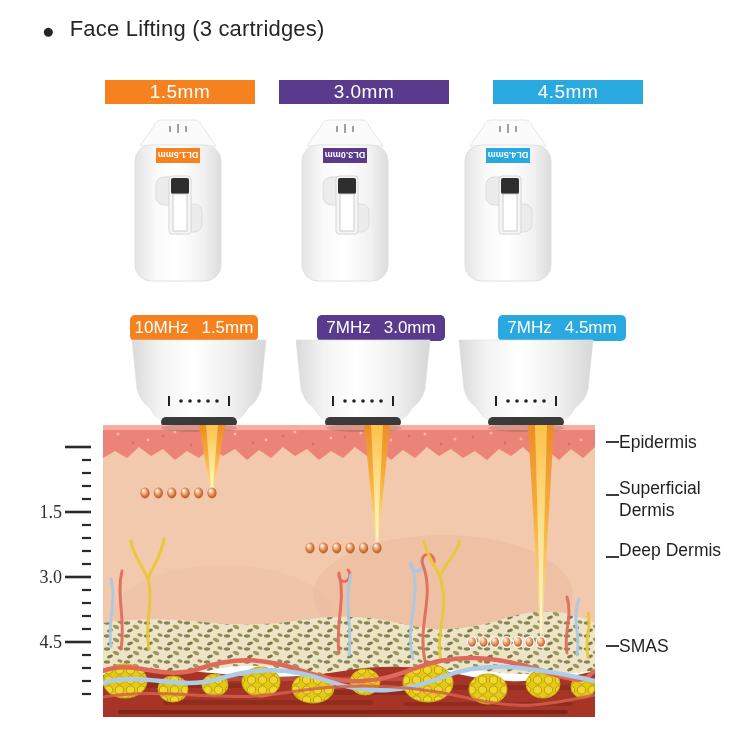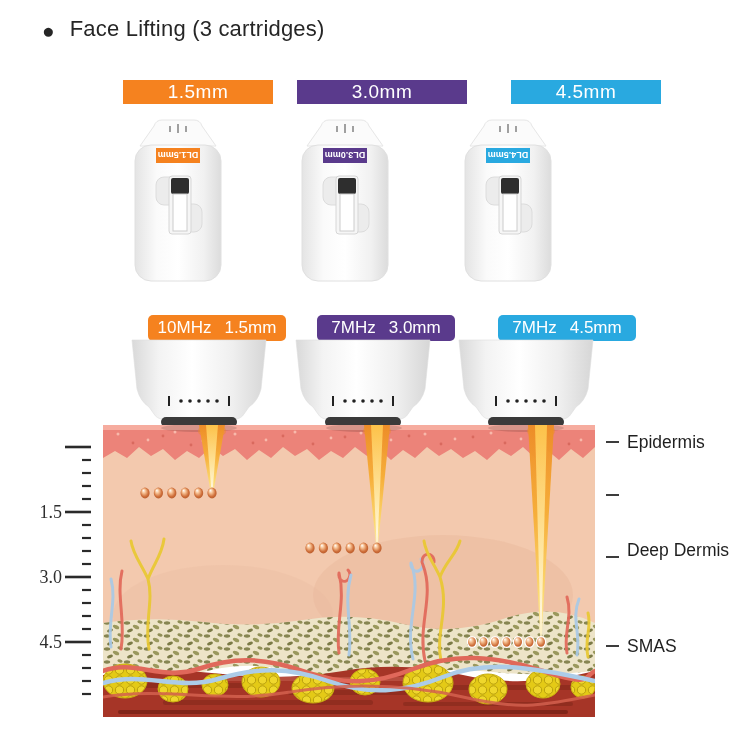--- a/index.html
+++ b/index.html
@@ -8,38 +8,38 @@
 
   
   .title-row{position:absolute;left:42px;top:16px;display:flex;align-items:center;gap:15px;color:#262626;}
   .bullet{font-size:21px;line-height:1;margin-top:2px;}
   .title-text{font-size:22px;letter-spacing:.2px;}
 
   
   .depth-bar{position:absolute;left:105px;top:80px;height:24px;display:flex;}
   .depth-seg{color:#fff;font-size:19px;display:flex;align-items:center;justify-content:center;letter-spacing:.5px;}
   .w1{width:150px}.w2{width:170px}.w3{width:150px}
-  .bg-orange{background:var(--orange);margin-left:18px;}
+  .bg-orange{background:var(--orange);}
   .bg-purple{background:var(--purple);margin-left:24px;}
   .bg-blue{background:var(--blue);margin-left:44px;}
 
   
   .cartridge{position:absolute;top:118px;width:92px;height:166px;}
   .cart-1{left:132px}.cart-2{left:299px}.cart-3{left:462px}
-  .pill{position:absolute;top:315px;width:138px;height:26px;border-radius:5px;color:#fff;
+  .pill{position:absolute;top:315px;width:128px;height:26px;border-radius:5px;color:#fff;
         font-size:17px;display:flex;align-items:center;justify-content:center;gap:13px;}
   .pill-1{left:130px}.pill-2{left:293px}.pill-3{left:454px}
   .head{position:absolute;top:339px;}
   .head-1{left:124px}.head-2{left:288px}.head-3{left:451px}
 
   .skin{position:absolute;left:103px;top:425px;}
   .ruler{position:absolute;left:25px;top:438px;font-family:Liberation Serif, serif;}
 
   
-  .layer-label{position:absolute;left:606px;width:132px;display:flex;gap:8px;color:#1f1f1f;
+  .layer-label{position:absolute;left:606px;width:132px;display:flex;color:#1f1f1f;
                font-size:17.5px;line-height:22px;}
   .dash{width:13px;height:2px;background:#3c3c3c;flex:none;}
   .dash-mid{margin-top:10px;}
   .dash-low{margin-top:17px;}
   .ll-1{top:431px}.ll-2{top:477px}.ll-3{top:539px}.ll-4{top:635px}
 </style>
 </head>
 <body>
 
 <div class="title-row">
@@ -401,20 +401,21 @@
       </g>
 </svg>
 </div>
 
 <div class="layer-label ll-1">
   <span class="dash dash-mid"></span>
   <span>Epidermis</span>
 </div>
 <div class="layer-label ll-2">
   <span class="dash dash-low"></span>
+  <span>Superficial Dermis</span>
 </div>
 <div class="layer-label ll-3">
   <span class="dash dash-low"></span>
   <span>Deep Dermis</span>
 </div>
 <div class="layer-label ll-4">
   <span class="dash dash-mid"></span>
   <span>SMAS</span>
 </div>
 

